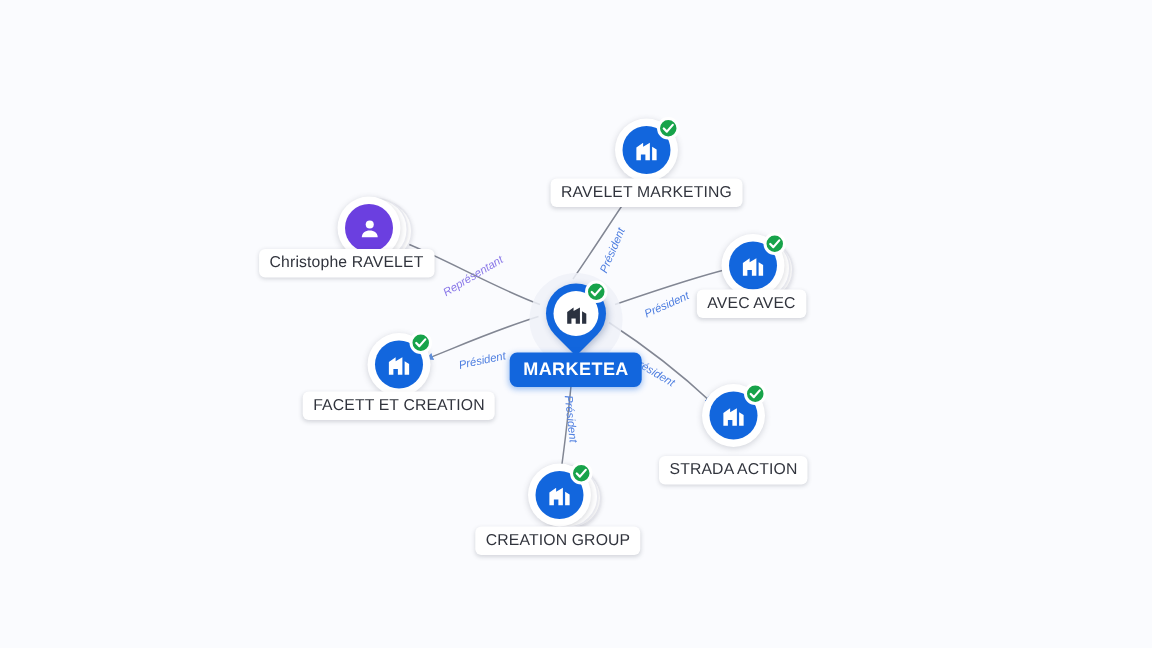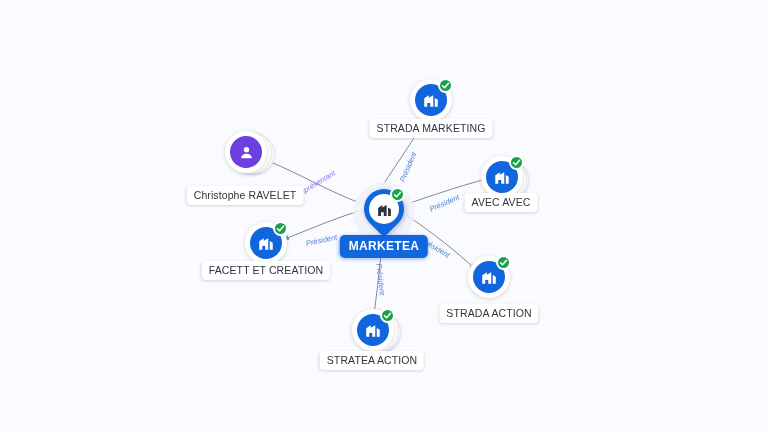--- a/index.html
+++ b/index.html
@@ -235,21 +235,21 @@
           </svg>
         </div>
       </div>
       <div class="badge">
         <svg width="9" height="9" viewBox="0 0 24 24" fill="none" stroke="#ffffff" stroke-width="4" stroke-linecap="round" stroke-linejoin="round">
           <path d="M4 12.5 L9.5 18 L20 6"></path>
         </svg>
       </div>
     </div>
   </div>
-  <div class="label" style="left:431px; top:119px;">STRADA MARKETING</div>
+  <div class="label" style="left:431px; top:119px;">RAVELET MARKETING</div>
 
   <div class="node" style="left:502px; top:177px;">
     <div class="stack" style="left:-13px; top:-17px; width:38px; height:38px;"></div>
     <div class="stack" style="left:-17px; top:-19px; width:40px; height:40px;"></div>
     <div class="disc-wrap">
       <div class="disc">
         <div class="disc-inner">
           <svg width="18" height="18" viewBox="0 0 24 24" fill="#ffffff">
             <path d="M3 21V9.8l6-4.2V9l6-3.4V21h-4v-5h-4v5H3zm14 0V9.2l4 2.3V21h-4z"></path>
           </svg>
@@ -293,21 +293,21 @@
           </svg>
         </div>
       </div>
       <div class="badge">
         <svg width="9" height="9" viewBox="0 0 24 24" fill="none" stroke="#ffffff" stroke-width="4" stroke-linecap="round" stroke-linejoin="round">
           <path d="M4 12.5 L9.5 18 L20 6"></path>
         </svg>
       </div>
     </div>
   </div>
-  <div class="label" style="left:372px; top:351px;">STRATEA ACTION</div>
+  <div class="label" style="left:372px; top:351px;">CREATION GROUP</div>
 
   <div class="node" style="left:266px; top:243px;">
     <div class="disc-wrap">
       <div class="disc">
         <div class="disc-inner">
           <svg width="18" height="18" viewBox="0 0 24 24" fill="#ffffff">
             <path d="M3 21V9.8l6-4.2V9l6-3.4V21h-4v-5h-4v5H3zm14 0V9.2l4 2.3V21h-4z"></path>
           </svg>
         </div>
       </div>
@@ -327,21 +327,21 @@
       <div class="disc">
         <div class="disc-inner person">
           <svg width="17" height="17" viewBox="0 0 24 24" fill="#ffffff">
             <circle cx="12" cy="8" r="3.8"></circle>
             <path d="M4.5 20c0-4.1 3.4-6.4 7.5-6.4s7.5 2.3 7.5 6.4z"></path>
           </svg>
         </div>
       </div>
     </div>
   </div>
-  <div class="label" style="left:245px; top:166px;margin-top:20px;">Christophe RAVELET</div>
+  <div class="label" style="left:231px; top:166px;">Christophe RAVELET</div>
 
   <div class="node" style="left:384px; top:213px;">
     <div class="pin-halo"></div>
     <div class="pin">
       <div class="pin-body"></div>
       <div class="pin-hole">
         <svg width="17" height="17" viewBox="0 0 24 24" fill="#2b3240">
           <path d="M3 21V9.8l6-4.2V9l6-3.4V21h-4v-5h-4v5H3zm14 0V9.2l4 2.3V21h-4z"></path>
         </svg>
       </div>

